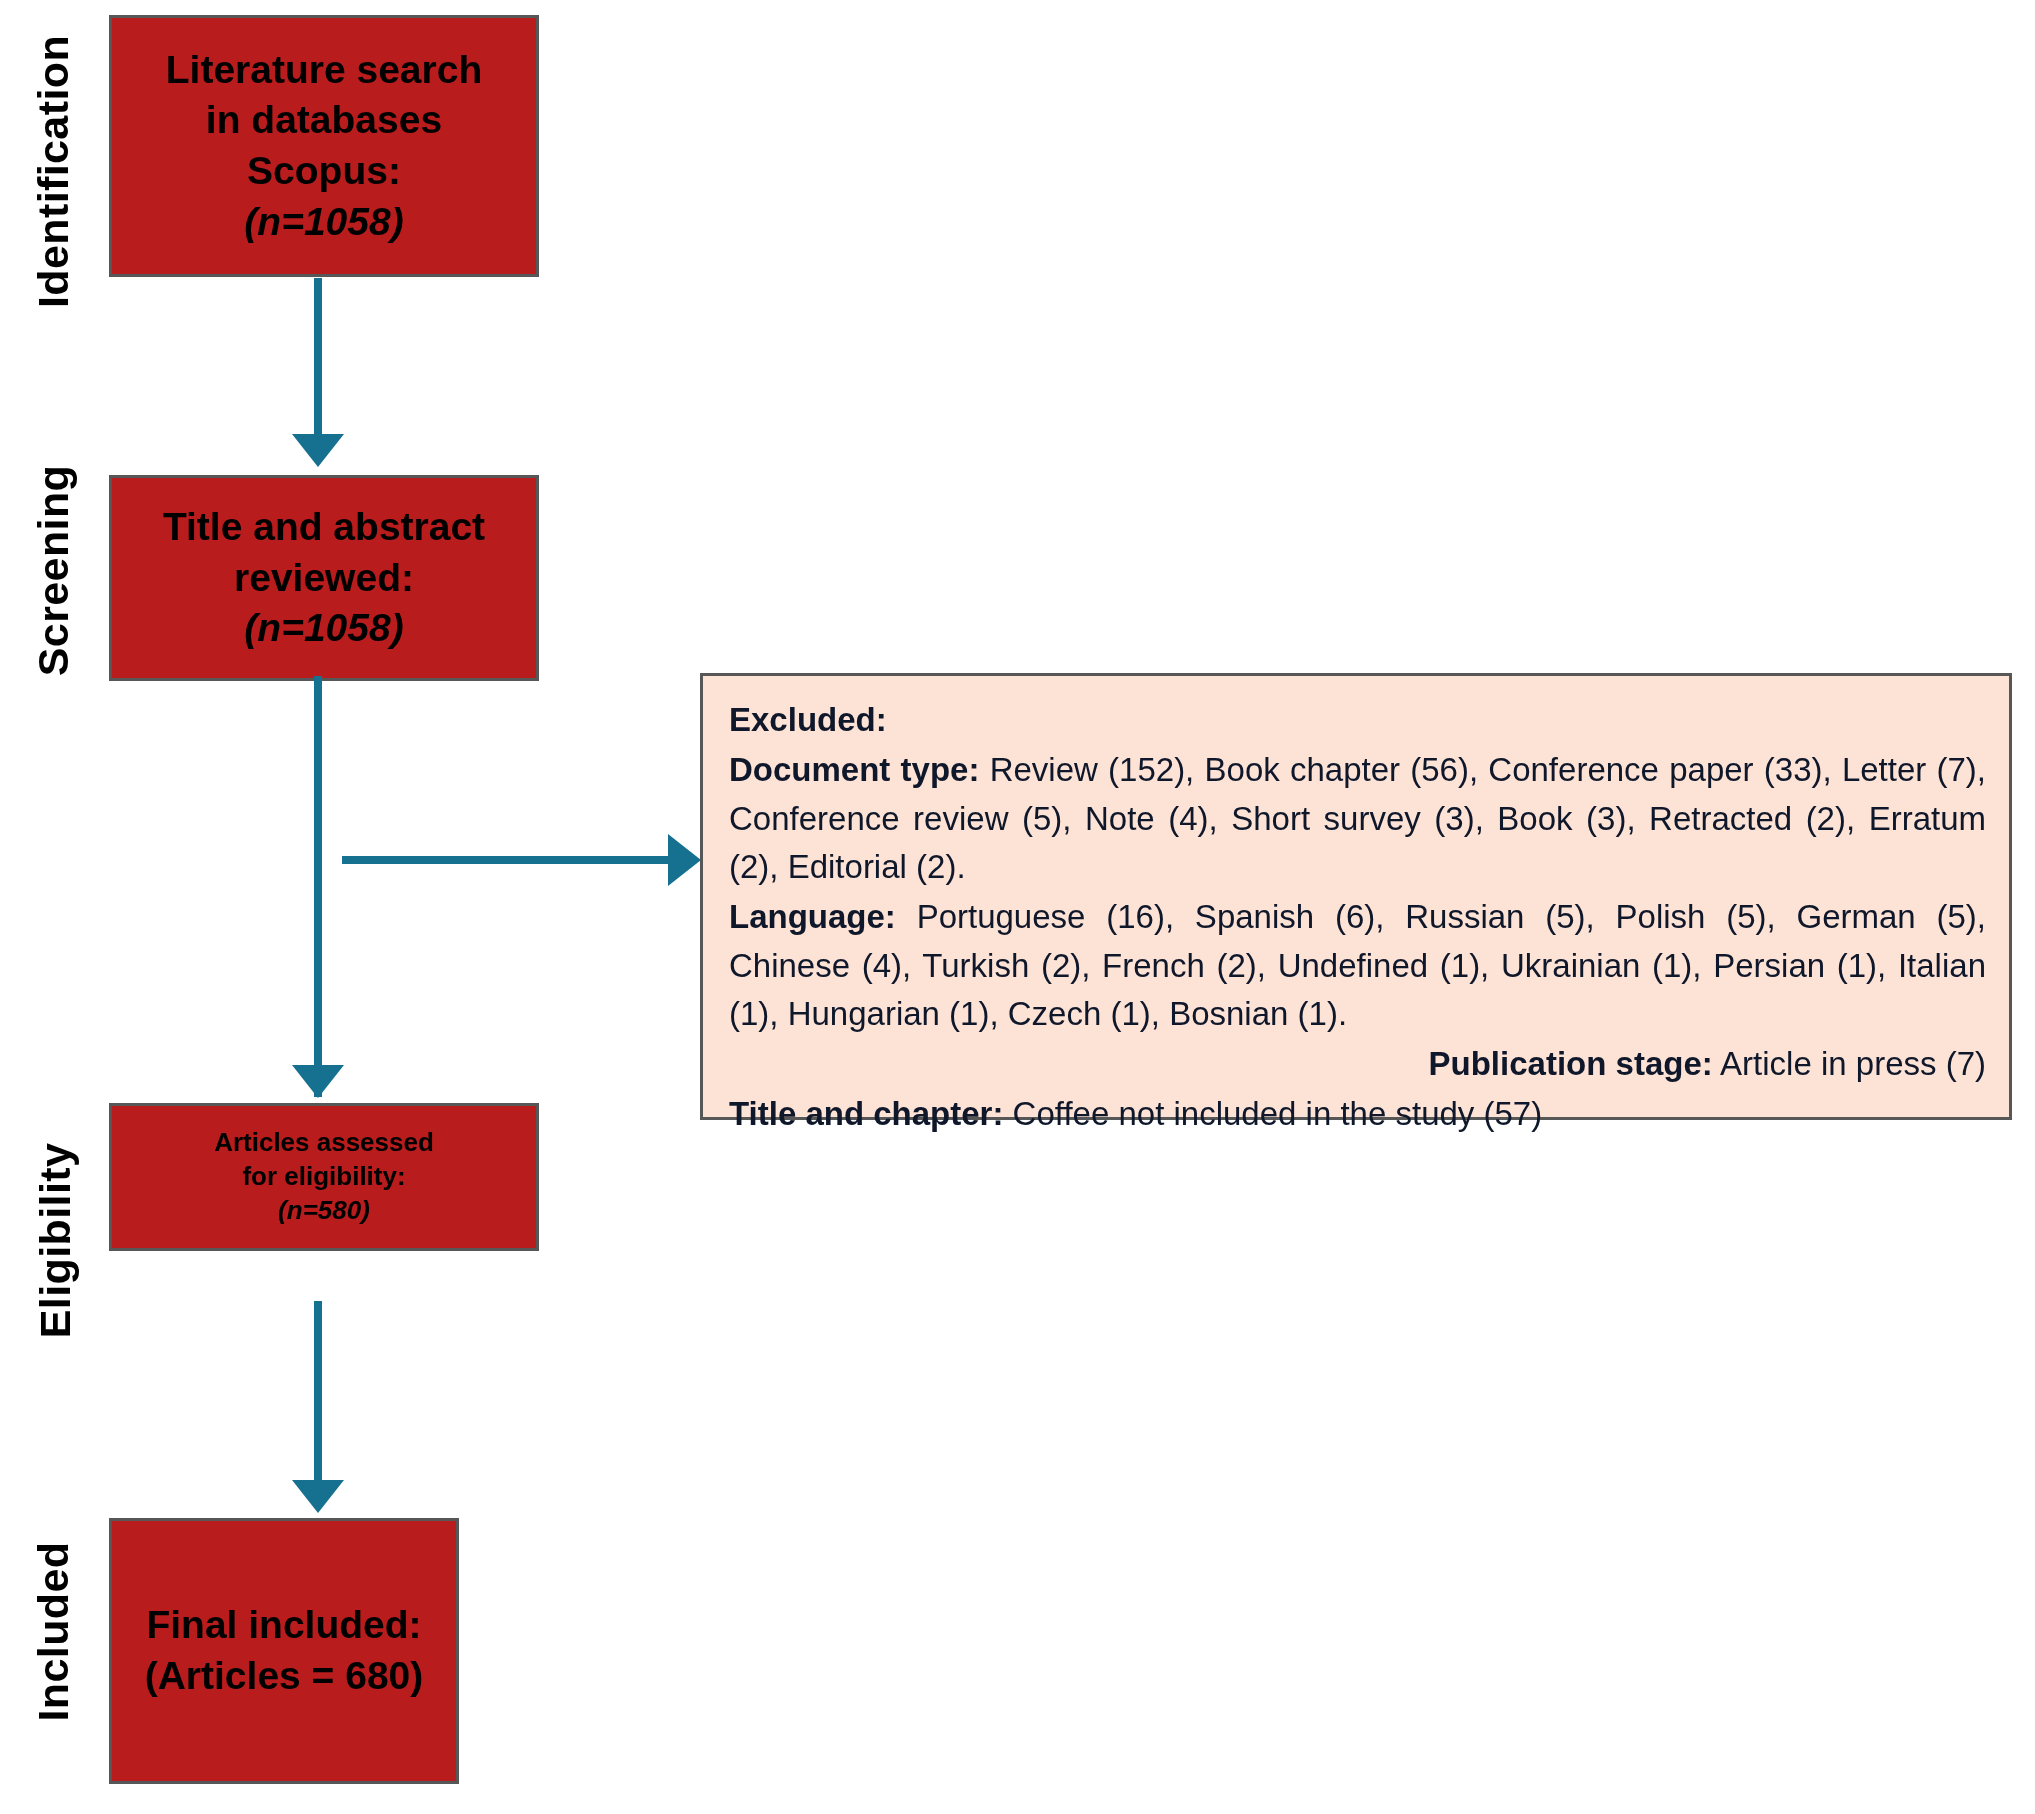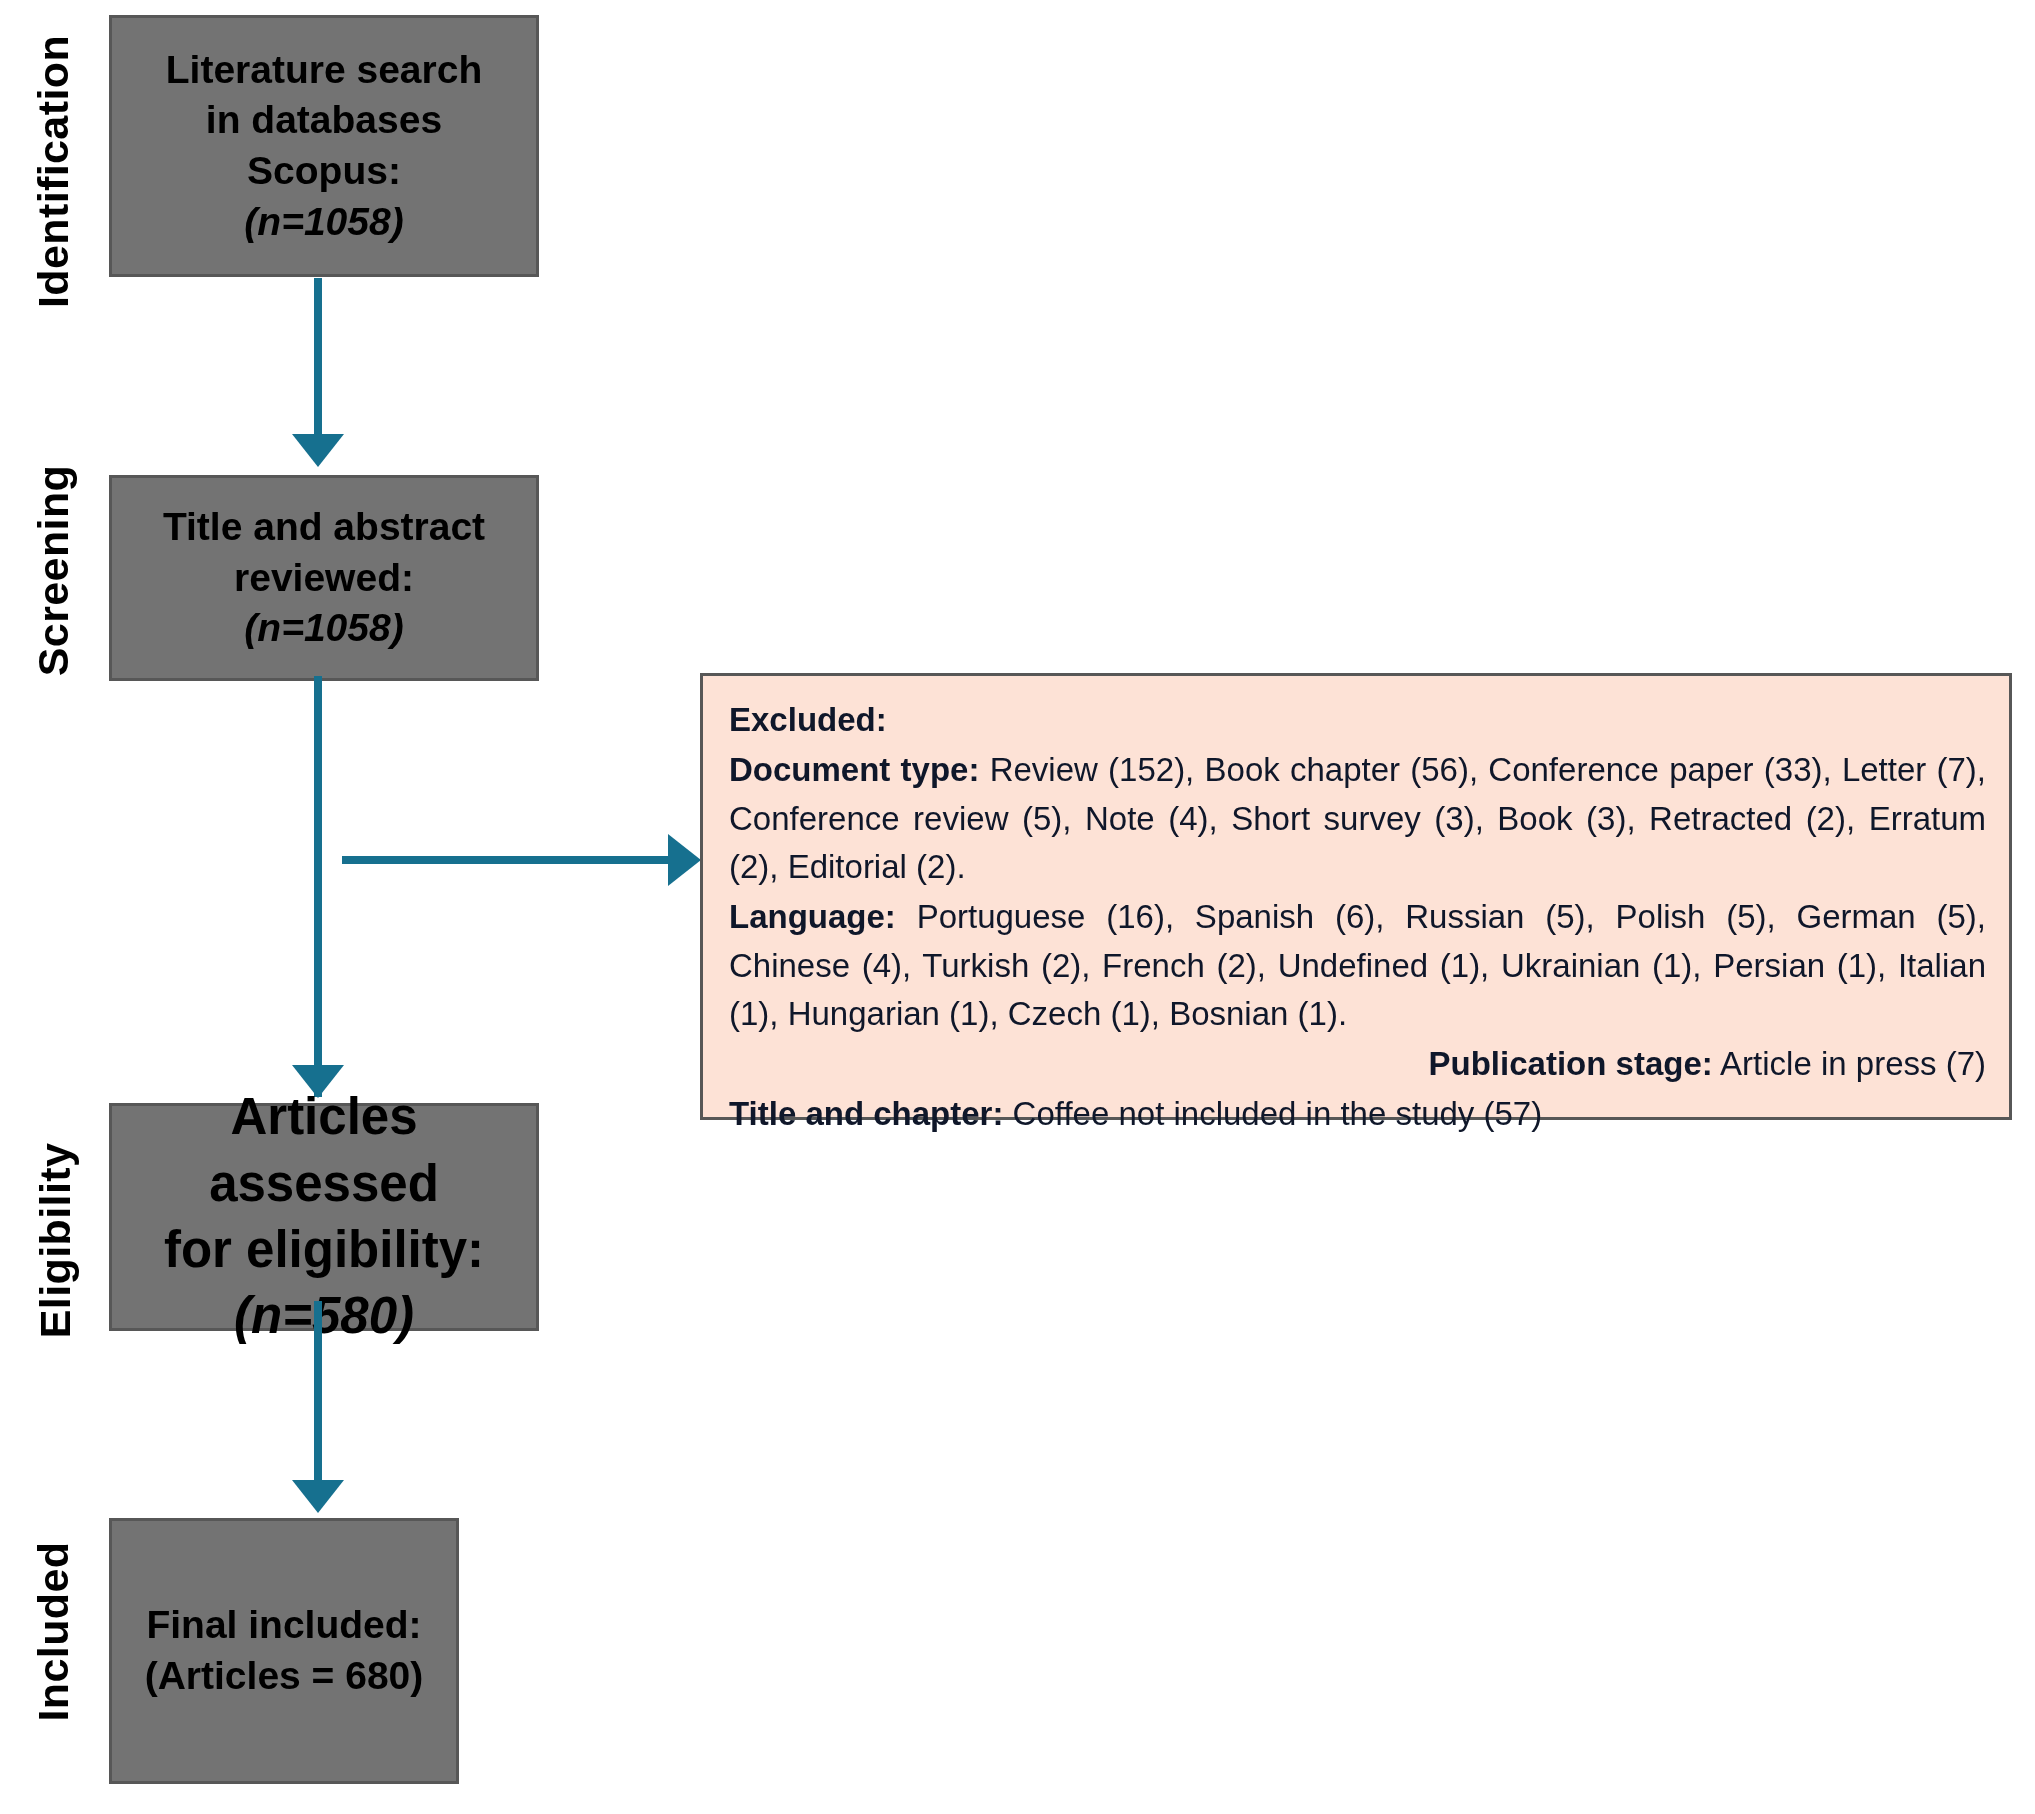--- a/index.html
+++ b/index.html
@@ -29,21 +29,21 @@
     text-align: center;
     display: flex;
     align-items: center;
     justify-content: center;
     letter-spacing: 0.4px;
   }
 
   
   .flow-box {
     position: absolute;
-    background: #737373;
+    background: #b91c1c;
     border: 3.8px solid #575757;
     box-sizing: border-box;
     display: flex;
     flex-direction: column;
     align-items: center;
     justify-content: center;
     text-align: center;
     font-weight: bold;
     color: #000000;
     line-height: 1.30;
@@ -137,21 +137,21 @@
   <div class="arrow-right" style="left:668px; top:834px;"></div>
 
   <div class="excluded-box" style="left:700px; top:673px; width:1312px; height:447px; font-size:33px;">
     <p><b>Excluded:</b></p>
     <p><b>Document type:</b><span> Review (152), Book chapter (56), Conference paper (33), Letter (7), Conference review (5), Note (4), Short survey (3), Book (3), Retracted (2), Erratum (2), Editorial (2).</span></p>
     <p><b>Language:</b><span> Portuguese (16), Spanish (6), Russian (5), Polish (5), German (5), Chinese (4), Turkish (2), French (2), Undefined (1), Ukrainian (1), Persian (1), Italian (1), Hungarian (1), Czech (1), Bosnian (1).</span></p>
     <p style="text-align:right;"><b>Publication stage:</b><span> Article in press (7)</span></p>
     <p style="text-align:left;"><b>Title and chapter:</b><span> Coffee not included in the study (57)</span></p>
   </div>
 
-  <div class="flow-box" style="left:109px; top:1103px; width:430px; height:228px; font-size:51px; padding:0 13.7px;text-align:center;">
+  <div class="flow-box" style="left:109px; top:1103px; width:430px; height:148px; font-size:26px; padding:0 13.7px;text-align:center;">
     <span class="line">Articles assessed</span>
     <span class="line">for eligibility:</span>
     <span class="line nitalic"><span>(</span><em>n</em><span>=580)</span></span>
   </div>
 
   <div class="vline" style="left:314px; top:1301px; width:7.6px; height:181px;"></div>
   <div class="arrow-down" style="left:292px; top:1480px;"></div>
 
   <div class="flow-box" style="left:109px; top:1518px; width:350px; height:266px; font-size:39px; padding:0 13.7px;">
     <span class="line">Final included:</span>

